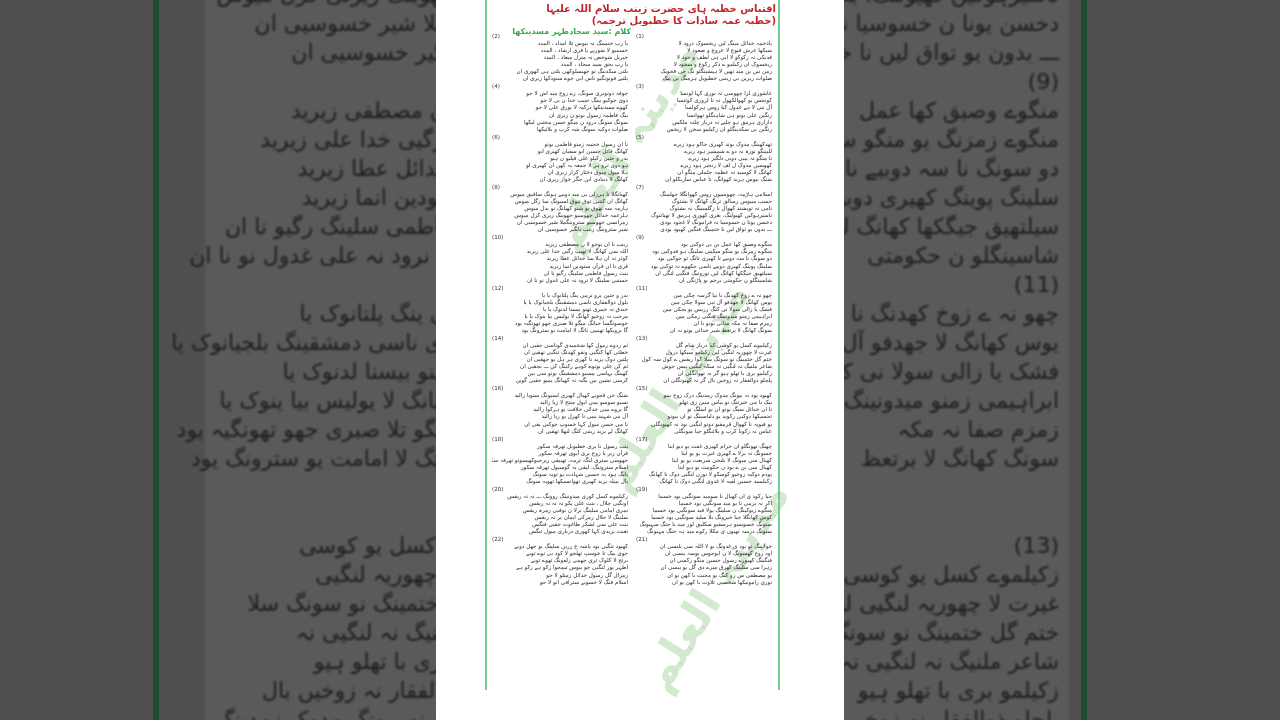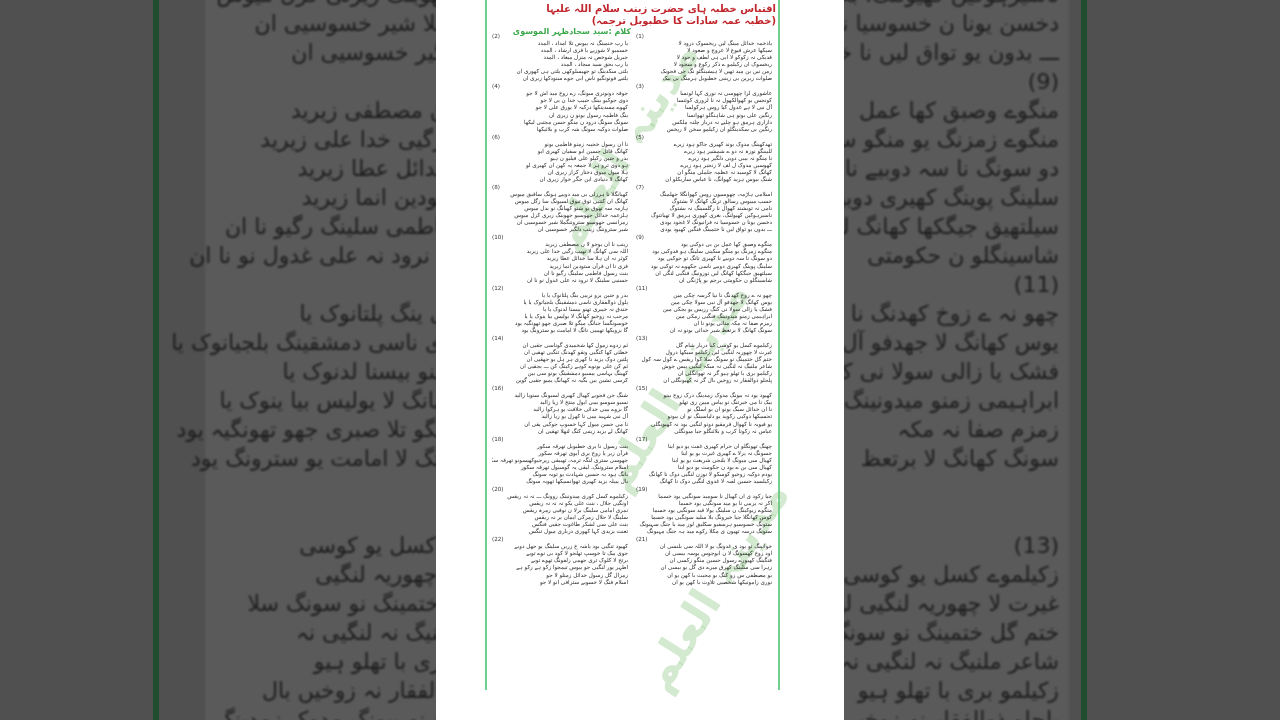--- a/index.html
+++ b/index.html
@@ -137,21 +137,21 @@
   <div class="vline right"></div>
 
   <div class="watermark">
     <div class="wm-text" style="left:-10px; top:60px;">مدینہ العلم</div>
     <div class="wm-text" style="left:40px; top:300px;">مدینہ العلم</div>
     <div class="wm-text" style="left:80px; top:500px;">مدینہ العلم</div>
   </div>
 
   <div class="title t1">اقتباس خطبہ ہای حضرت زینب سلام اللہ علیہا</div>
   <div class="title t2">(خطبہ عمہ سادات کا خطبوبل ترجمہ)</div>
-  <div class="author">کلام :سید سجادظہر الموسوی</div>
+  <div class="author">کلام :سید سجادظہر مسدینکھا</div>
 
   <div class="col right" id="col-right">
       <div class="para">
         <span class="pnum">(1)</span>
         <span class="pline">یاذخمہ خدائل مینگ لیں ریخسوک درود لا</span>
         <span class="pline">سیکھا عرش فیوع لا عروج و صعود لا</span>
         <span class="pline">قدیکی نہ زکوکو لا ابی ہی لطف و جود لا</span>
         <span class="pline">ریخسوک ان زکیلمو ے ذکر رکوع و سجود لا</span>
         <span class="pline">زمن نیں بن مید تھیں لا ہیشینگٹو نگ جی فجوبک</span>
         <span class="pline">صلوات زیرین بی زینبی خطبوبل ہرمنگ بی بیک</span>

